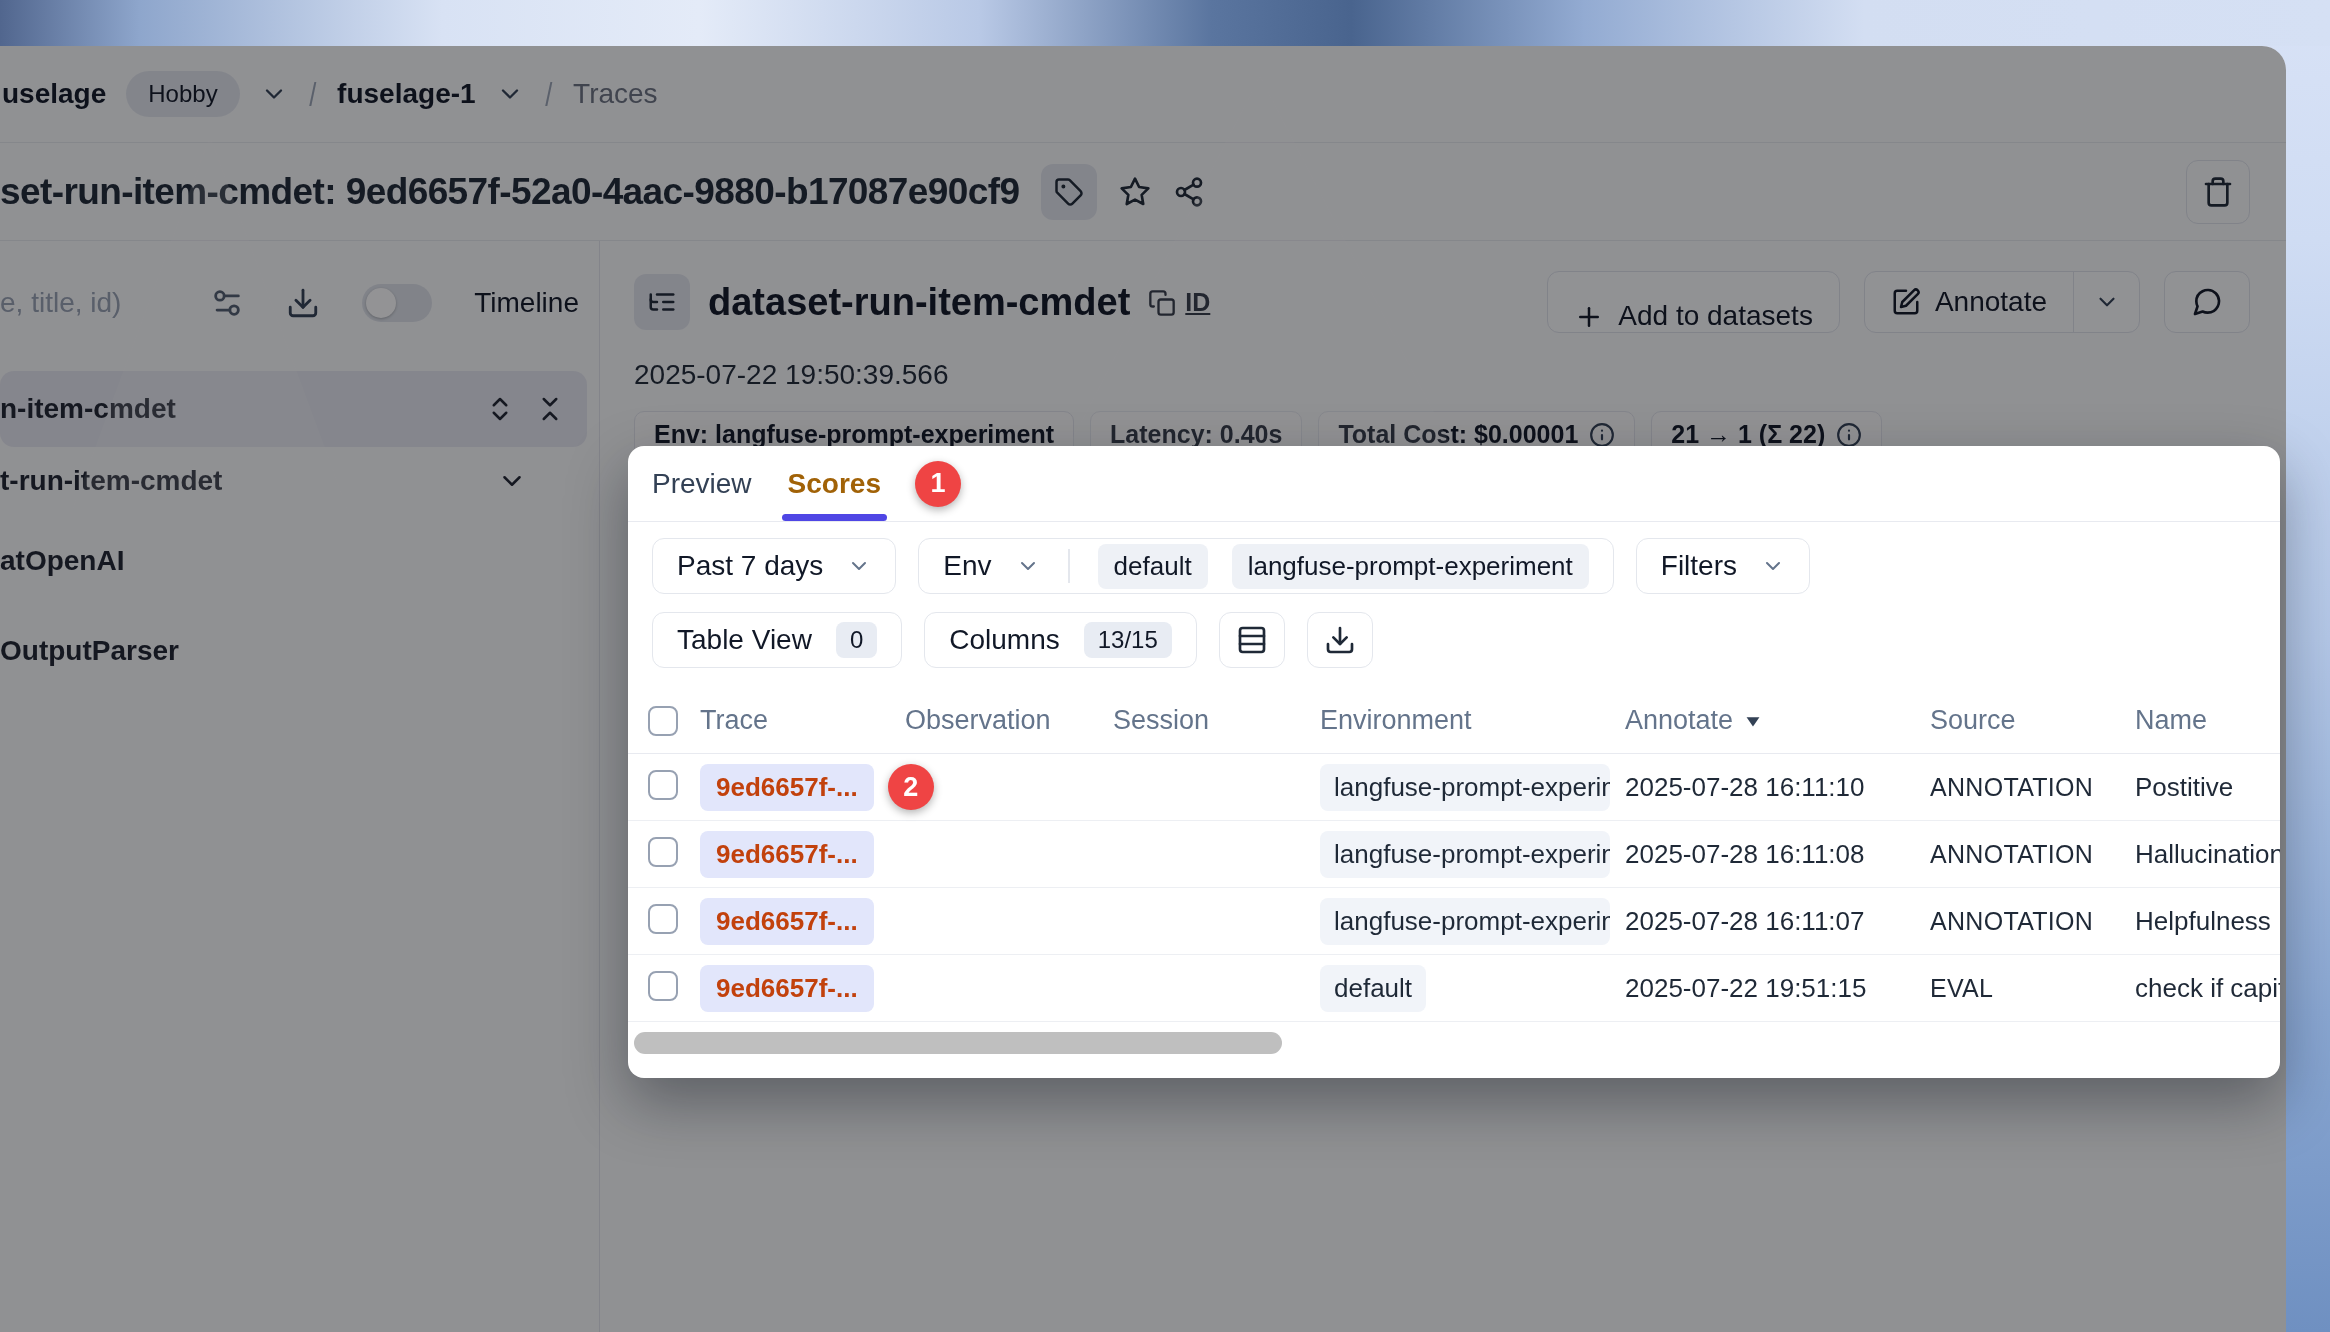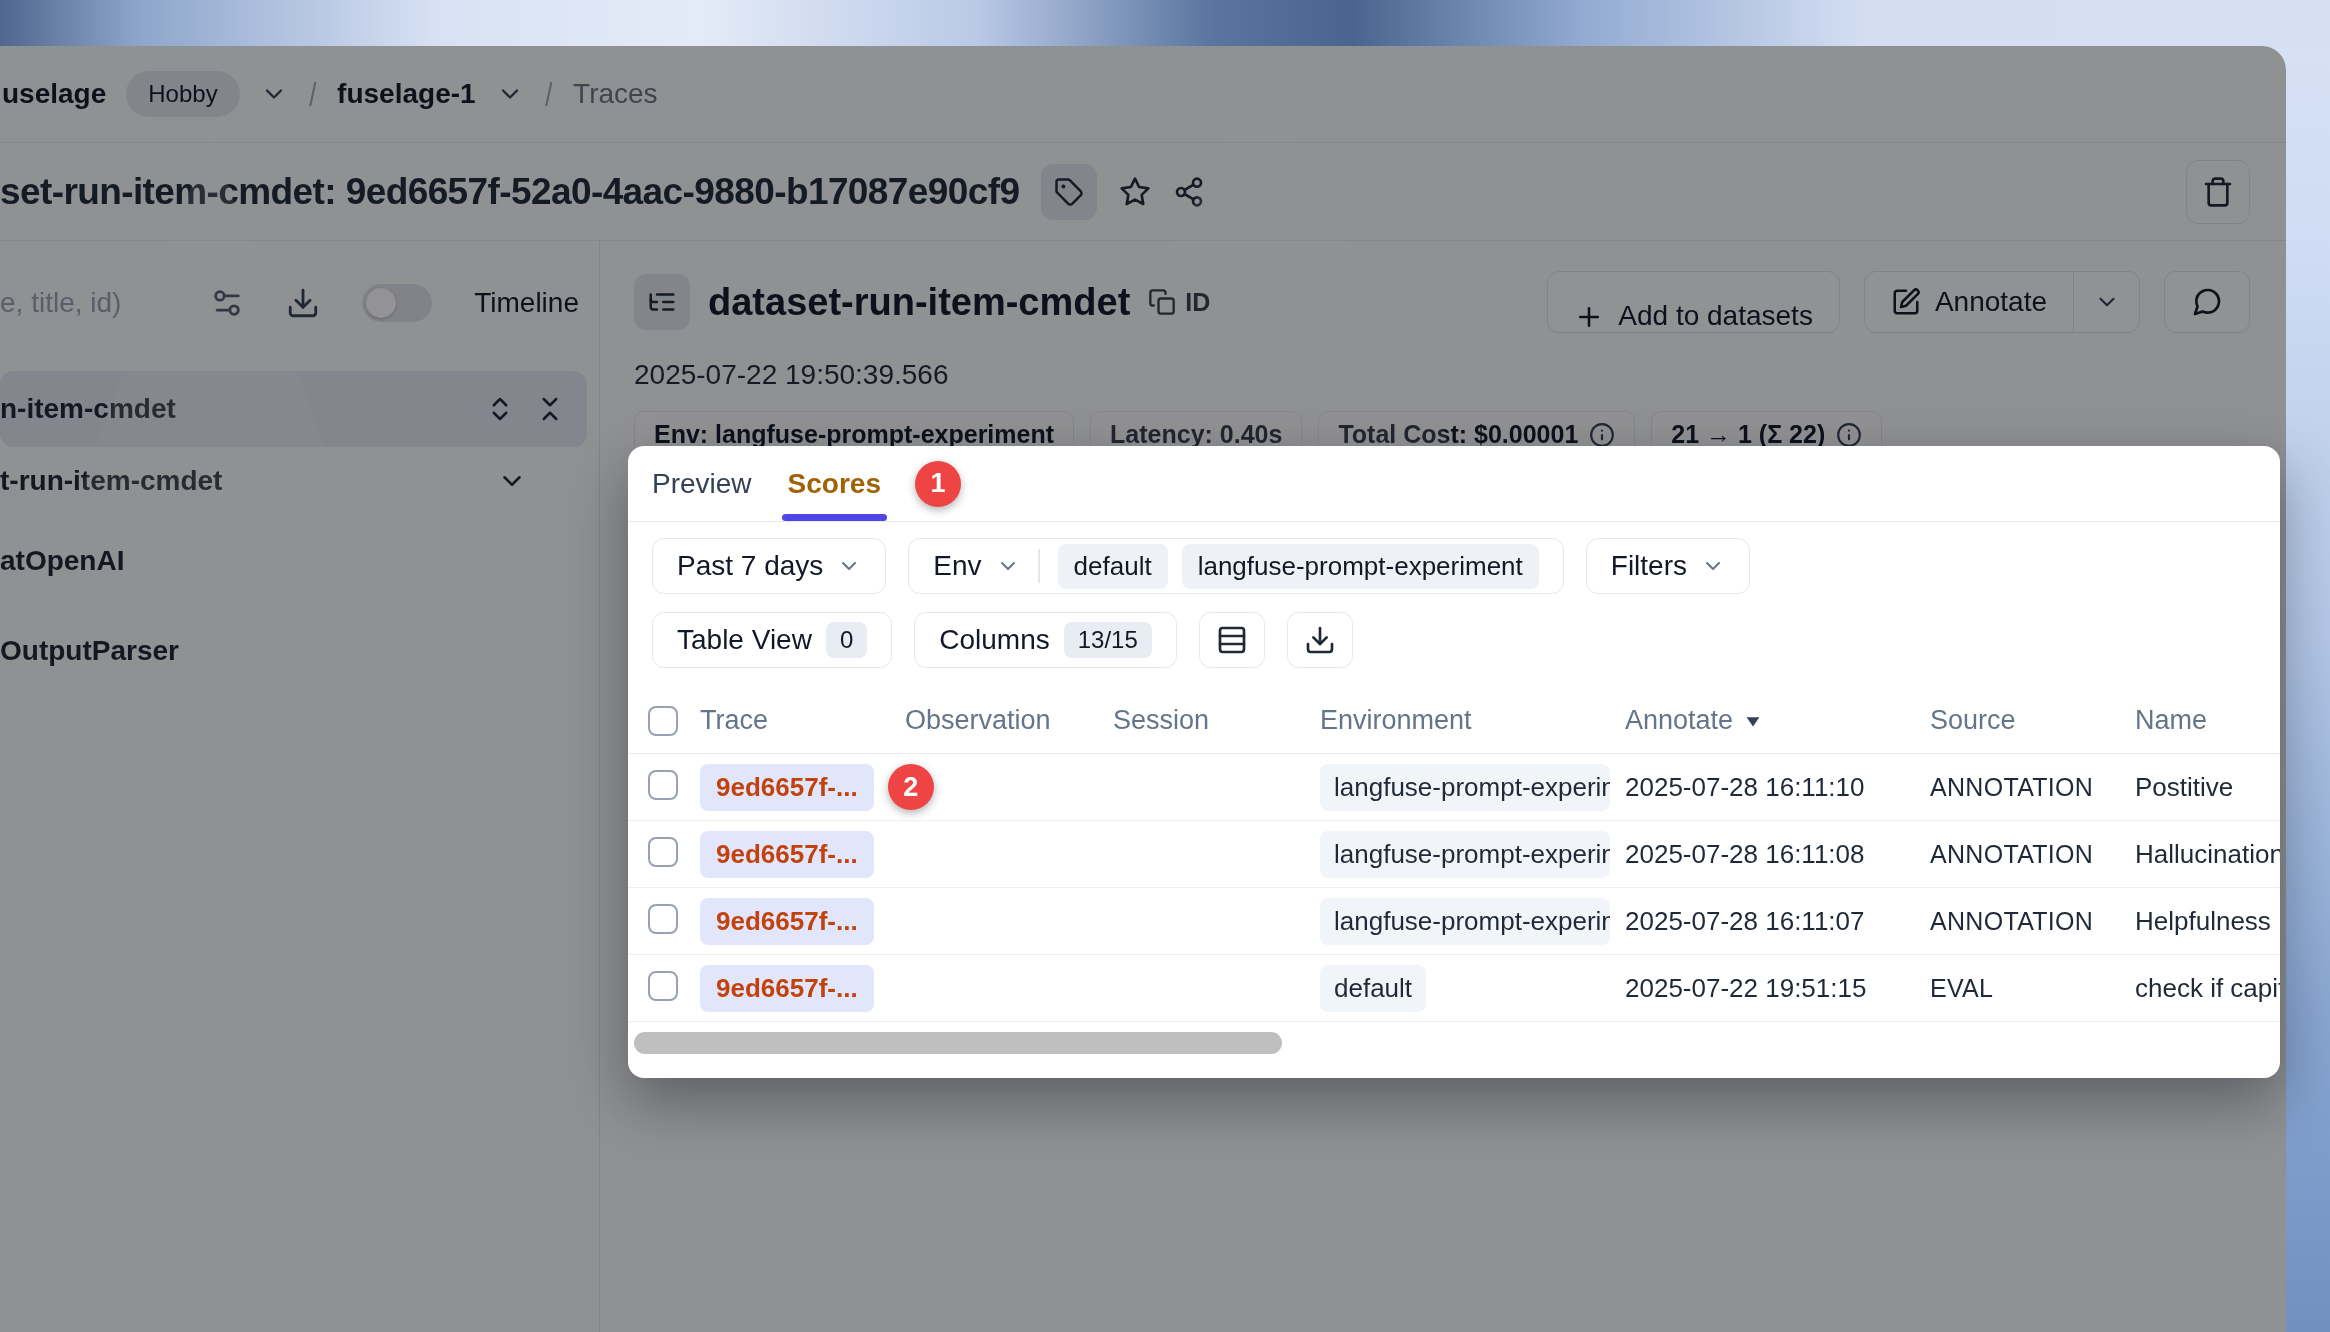--- a/index.html
+++ b/index.html
@@ -48,21 +48,21 @@
   .tree-item{height:64px;display:flex;align-items:center;font-size:28px;font-weight:600;color:#1f2430;padding-right:22px;white-space:nowrap;overflow:hidden;}
   .tree-item.selected{height:76px;background:#e6e8f0;border-radius:14px;}
   .tree-icons{margin-left:auto;display:flex;gap:20px;color:#1f2430;flex:none;}
   .ti2{margin-top:2px;} .ti2 .tree-icons{margin-right:38px;}
   .ti3{margin-top:16px;} .ti4{margin-top:26px;}
 
   
   .main{flex:1;padding:30px 36px 0 34px;min-width:0;}
   .run-header{display:flex;align-items:center;gap:18px;}
   .run-title{font-size:38px;font-weight:700;color:#111827;white-space:nowrap;}
-  .copy-id{display:flex;align-items:flex-start;gap:9px;color:#111827;}
+  .copy-id{display:flex;align-items:flex-end;gap:9px;color:#111827;text-decoration:underline;}
   .id-label{font-size:25px;font-weight:600;}
   .actions{margin-left:auto;display:flex;align-items:center;gap:24px;}
   .btn{height:62px;border:1.5px solid #dfe3ea;border-radius:12px;background:#fcfdfe;font-size:28px;font-weight:500;color:#111827;display:flex;align-items:flex-end;gap:14px;padding:0 26px;white-space:nowrap;}
   .split{display:flex;border:1.5px solid #dfe3ea;border-radius:12px;background:#fcfdfe;overflow:hidden;height:62px;}
   .split-main{display:flex;align-items:center;gap:14px;padding:0 26px;font-size:28px;font-weight:500;color:#111827;}
   .split-chev{width:66px;display:flex;align-items:center;justify-content:center;border-left:1.5px solid #dfe3ea;color:#334155;}
   .chat-btn{width:86px;height:62px;border:1.5px solid #dfe3ea;border-radius:12px;background:#fcfdfe;display:flex;align-items:center;justify-content:center;color:#111827;}
   .run-ts{margin-top:26px;font-size:28px;color:#1f2937;}
   .badge-row{margin-top:20px;display:flex;gap:16px;}
   .meta-badge{height:47px;display:flex;align-items:center;gap:11px;background:#fdfdfe;border:1.5px solid #e4e7ed;border-radius:10px;padding:0 19px;font-size:25px;font-weight:600;color:#111827;white-space:nowrap;}
@@ -71,21 +71,21 @@
   
   .panel{position:absolute;left:628px;top:446px;width:1652px;height:632px;background:#fff;border-radius:16px;
     box-shadow:0 24px 60px rgba(10,15,25,.38);z-index:30;display:flex;flex-direction:column;overflow:hidden;}
   .tabs{height:76px;flex:none;display:flex;align-items:center;gap:36px;padding:0 24px;border-bottom:1px solid #e8eaf0;}
   .tab{height:100%;display:flex;align-items:center;font-size:28px;color:#334155;position:relative;background:none;border:none;padding:0;}
   .tab.active{font-weight:600;color:#a16207;}
   .tab.active::after{content:'';position:absolute;left:-6px;right:-6px;bottom:0;height:7px;background:var(--accent,#4f46e5);border-radius:4px;}
   .step-badge{width:46px;height:46px;border-radius:50%;background:var(--step,#ef4444);color:#fff;font-size:27px;font-weight:700;display:flex;align-items:center;justify-content:center;box-shadow:0 3px 8px rgba(0,0,0,.3);flex:none;}
   .sb1{margin-left:-2px;}
   .filter-row{display:flex;gap:22px;padding:16px 24px 0;}
-  .pbtn{height:56px;border:1.5px solid #e4e7ed;border-radius:12px;background:#fff;display:flex;align-items:center;gap:14px;padding:0 24px;font-size:28px;color:#111827;white-space:nowrap;}
+  .pbtn{height:56px;border:1.5px solid #e4e7ed;border-radius:12px;background:#fff;display:flex;align-items:center;gap:24px;padding:0 24px;font-size:28px;color:#111827;white-space:nowrap;}
   .chev-s{color:#64748b;display:flex;}
   .env-divider{width:2px;height:34px;background:#e4e7ed;margin:0 4px;}
   .chip2{background:#eef1f6;border-radius:8px;padding:7px 16px;font-size:26px;color:#111827;white-space:nowrap;}
   .toolbar-row{display:flex;gap:22px;padding:18px 24px 0;}
   .count-pill{background:#e8ecf3;border-radius:8px;padding:4px 14px;font-size:24px;color:#111827;}
   .icon-btn{width:66px;height:56px;border:1.5px solid #e4e7ed;border-radius:12px;background:#fff;display:flex;align-items:center;justify-content:center;color:#1f2937;}
 
   .table{margin-top:20px;flex:1;display:flex;flex-direction:column;overflow:hidden;}
   .thead,.trow{display:grid;grid-template-columns:52px 205px 208px 207px 305px 305px 205px minmax(140px,1fr);align-items:center;padding-left:20px;}
   .thead{height:66px;flex:none;border-bottom:1px solid #e8eaf0;color:#64748b;font-size:27px;font-weight:500;}

